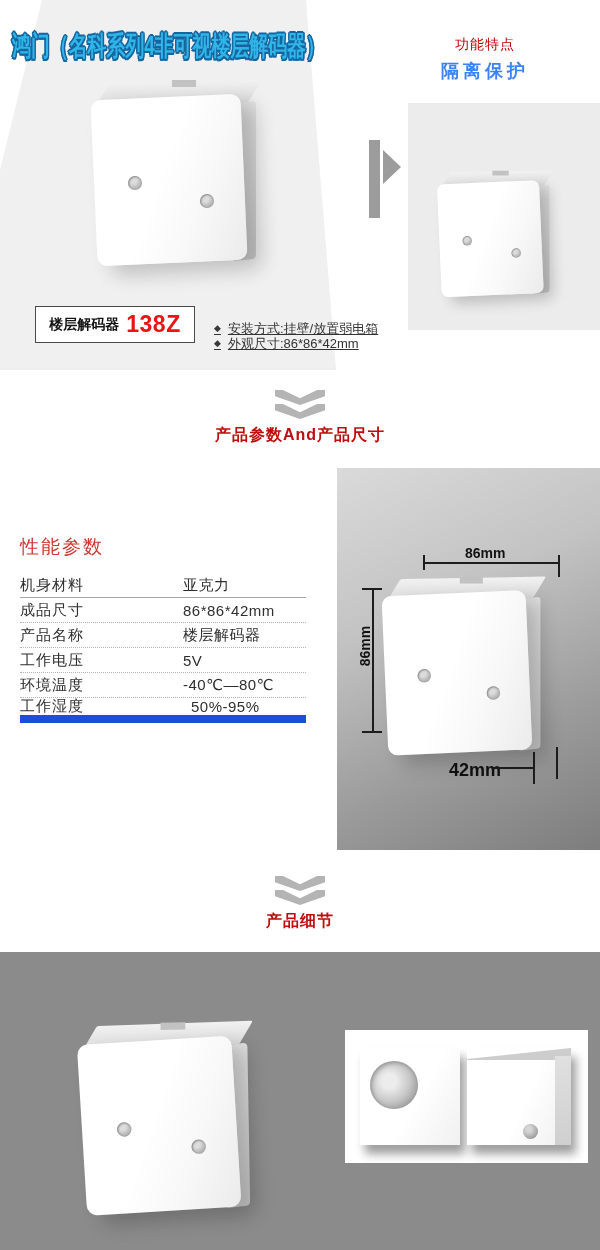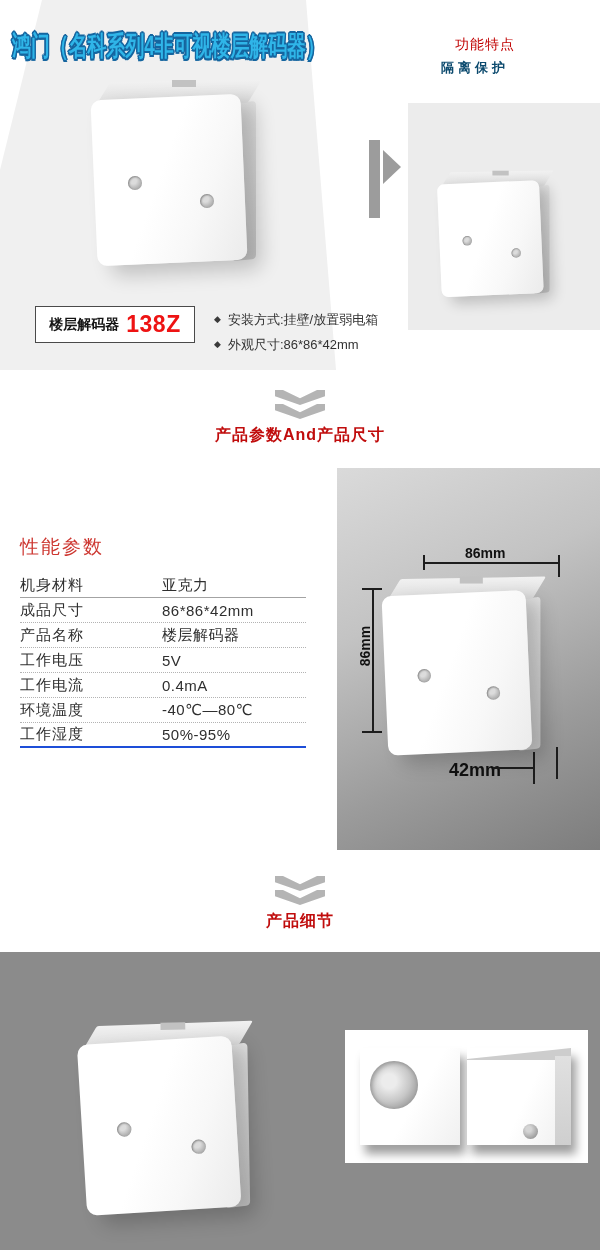--- a/index.html
+++ b/index.html
@@ -13,21 +13,21 @@
     clip-path:polygon(42px 0, 306px 0, 336px 100%, 0 100%, 0 170px); }
 
   
   .main-title { position:absolute; left:12px; top:28px; white-space:nowrap;
     font-size:27px; font-weight:bold; color:#2fb5e8;
     transform:scaleX(.70); transform-origin:left center;
     text-shadow:2px 0 0 #15659f,-2px 0 0 #15659f,0 2px 0 #15659f,0 -2px 0 #15659f,
       1.5px 1.5px 0 #15659f,-1.5px 1.5px 0 #15659f,1.5px -1.5px 0 #15659f,-1.5px -1.5px 0 #15659f; }
   .features-heading { position:absolute; left:455px; top:36px; font-size:14px; font-weight:normal;
     color:#c00000; letter-spacing:1px; }
-  .feature-item { position:absolute; left:441px; top:59px; font-size:13px; color:#0c4a6e;
+  .feature-item { position:absolute; left:441px; top:59px; font-size:18px; color:#3b82f6;
     letter-spacing:4px; font-weight:600; font-family:"Liberation Serif","DejaVu Serif",serif; }
 
   
   .dev { position:absolute; width:175px; height:195px; }
   .dev .d-side { position:absolute; left:140px; top:26px; width:24px; height:158px;
     background:linear-gradient(180deg,#e2e2e2,#cbcbcb); transform:skewY(-6deg); border-radius:4px; }
   .dev .d-top { position:absolute; left:12px; top:5px; width:150px; height:23px;
     background:linear-gradient(180deg,#f1f1f1,#dcdcdc); transform:skewX(-32deg) rotate(-1deg); border-radius:2px; }
   .dev .d-front { position:absolute; left:2px; top:21px; width:150px; height:166px; border-radius:10px;
     background:linear-gradient(112deg,#ffffff 45%,#f8f8f8 70%,#ebebeb 100%);
@@ -42,44 +42,44 @@
   .dev-hero   { left:92px;  top:76px; }
   .dev-mini   { left:438px; top:168px; transform:scale(.68); transform-origin:top left; }
   .dev-dim    { left:383px; top:573px; transform:scale(.96); transform-origin:top left; }
   .dev-detail { left:78px;  top:1020px; transform:scale(1.03) rotate(-1deg); transform-origin:top left; }
 
   
   .model-box { position:absolute; left:35px; top:306px; width:160px; height:37px;
     border:1px solid #4a4a4a; background:#fff; display:flex; align-items:center; justify-content:center; gap:7px; }
   .model-label { font-size:14px; font-weight:bold; color:#141414; }
   .model-code { font-size:23px; font-weight:bold; color:#ee1313; letter-spacing:0.5px; }
-  .bullets { position:absolute; left:214px; top:307px; font-size:13px; color:#333; line-height:24px; white-space:nowrap; }
+  .bullets { position:absolute; left:214px; top:321px; font-size:13px; color:#333; line-height:14px; white-space:nowrap;text-decoration:underline; }
   .bullet-marker { font-size:9px; color:#3a3a3a; margin-right:7px; vertical-align:2px; }
 
   .arrow-bar { position:absolute; left:369px; top:140px; width:11px; height:78px; background:#9c9c9c; }
   .arrow-tri { position:absolute; left:383px; top:150px; width:0; height:0;
     border-top:17px solid transparent; border-bottom:17px solid transparent; border-left:18px solid #9c9c9c; }
 
   .hero-panel { position:absolute; left:408px; top:103px; width:192px; height:227px; background:#ececec; }
 
   
   .chev { position:absolute; left:275px; width:50px; height:15px; background:#b4b4b4;
     clip-path:polygon(0 0,16% 0,50% 55%,84% 0,100% 0,100% 42%,50% 100%,0 42%); }
   .section-title { position:absolute; width:600px; text-align:center; font-size:16px;
     font-weight:bold; color:#c00c0c; letter-spacing:1px; }
 
   
   .specs-heading { position:absolute; left:20px; top:534px; font-size:19px; color:#cd3630; letter-spacing:2px; }
   .spec-table { position:absolute; left:20px; top:573px; width:286px; }
   .spec-row { display:flex; align-items:center; height:25px; border-bottom:1px dotted #b3b3b3;
     font-size:15px; color:#2f2f2f; letter-spacing:1px; }
   .spec-row:first-child { border-bottom:1px solid #a3a3a3; }
-  .spec-row:last-child { border-bottom:2px solid #1d4ed8; }
+  .spec-row:last-child { border-bottom:8px solid #1d4ed8;gap:8px; }
   .spec-label { width:142px; }
-  .spec-value { letter-spacing:0.5px; }
+  .spec-value { letter-spacing:0.5px;margin-left:21px; }
 
   
   .dim-fig { position:absolute; left:337px; top:468px; width:263px; height:382px;
     background:linear-gradient(155deg,#dadada 0%,#c3c3c3 35%,#9b9b9b 70%,#7d7d7d 100%); }
   .dim-line, .dim-tick { position:absolute; background:#1d1d1d; }
   .dim-label { position:absolute; font-size:14px; font-weight:bold; color:#111; white-space:nowrap; }
   .lbl-width { left:128px; top:77px; }
   .lbl-height { left:8px; top:170px; transform:rotate(-90deg); transform-origin:center; }
   .lbl-depth { left:112px; top:292px; font-size:18px; }
   .ln-top { left:86px; top:94px; width:137px; height:2px; }
@@ -169,24 +169,20 @@
       </div>
     <div class="spec-row">
         <span class="spec-label">产品名称</span>
         <span class="spec-value">楼层解码器</span>
       </div>
     <div class="spec-row">
         <span class="spec-label">工作电压</span>
         <span class="spec-value">5V</span>
       </div>
     <div class="spec-row">
-        <span class="spec-label">工作电流</span>
-        <span class="spec-value">0.4mA</span>
-      </div>
-    <div class="spec-row">
         <span class="spec-label">环境温度</span>
         <span class="spec-value">-40℃—80℃</span>
       </div>
     <div class="spec-row">
         <span class="spec-label">工作湿度</span>
         <span class="spec-value">50%-95%</span>
       </div>
   </div>
 
   <div class="dim-fig">

